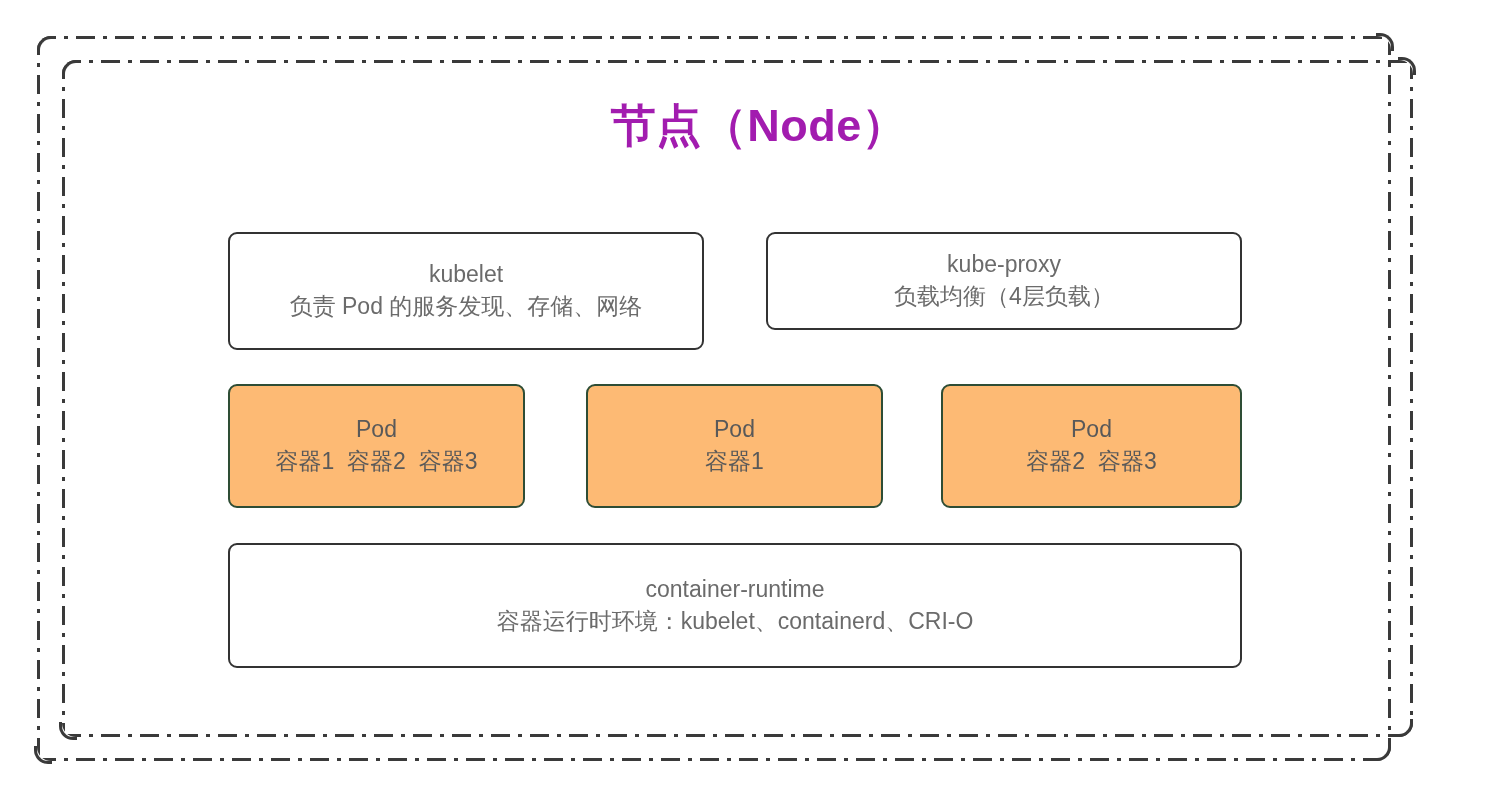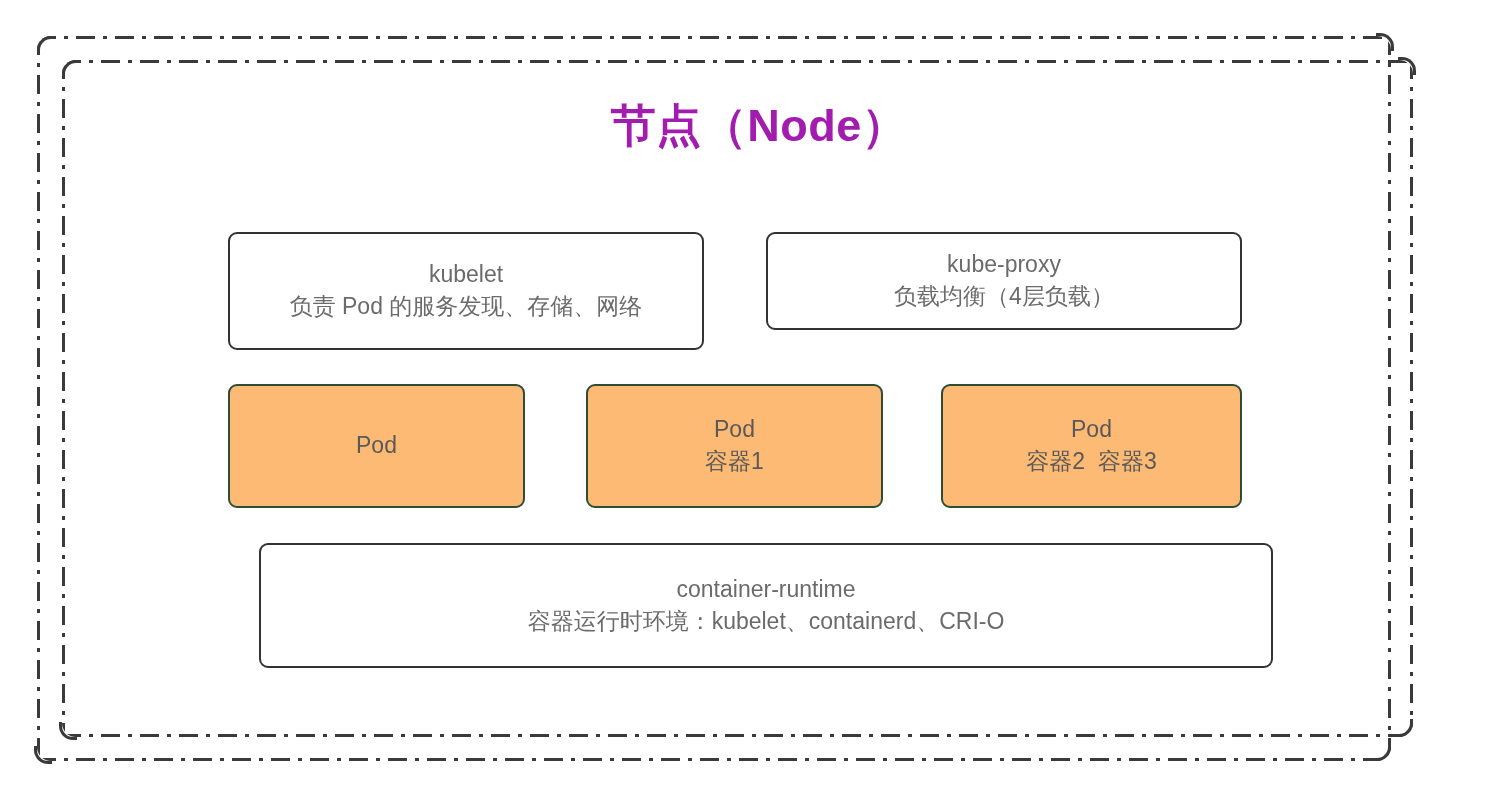--- a/index.html
+++ b/index.html
@@ -139,21 +139,21 @@
     background: #fdba74;
     border-color: #2e4d35;
     color: #595959;
   }
 
   #box-kubelet        { left: 228px; top: 232px; width: 476px; height: 118px; }
   #box-kubeproxy      { left: 766px; top: 232px; width: 476px; height: 98px; }
   #box-pod-1          { left: 228px; top: 384px; width: 297px; height: 124px; }
   #box-pod-2          { left: 586px; top: 384px; width: 297px; height: 124px; }
   #box-pod-3          { left: 941px; top: 384px; width: 301px; height: 124px; }
-  #box-runtime        { left: 228px; top: 543px; width: 1014px; height: 125px; margin-left: 31px; }
+  #box-runtime        { left: 228px; top: 543px; width: 1014px; height: 125px; }
 </style>
 </head>
 <body>
 
 <div class="frame frame-dashdot" id="frame-outer">
   <div class="frame-corners"></div>
   <div class="frame-corners2"></div>
 </div>
 
 <div class="frame frame-dashdot" id="frame-inner">
@@ -168,20 +168,21 @@
   <div class="line">负责 Pod 的服务发现、存储、网络</div>
 </div>
 
 <div class="box" id="box-kubeproxy">
   <div class="line">kube-proxy</div>
   <div class="line">负载均衡（4层负载）</div>
 </div>
 
 <div class="box pod" id="box-pod-1">
   <div class="line">Pod</div>
+  <div class="line">容器1  容器2  容器3</div>
 </div>
 
 <div class="box pod" id="box-pod-2">
   <div class="line">Pod</div>
   <div class="line">容器1</div>
 </div>
 
 <div class="box pod" id="box-pod-3">
   <div class="line">Pod</div>
   <div class="line">容器2  容器3</div>

